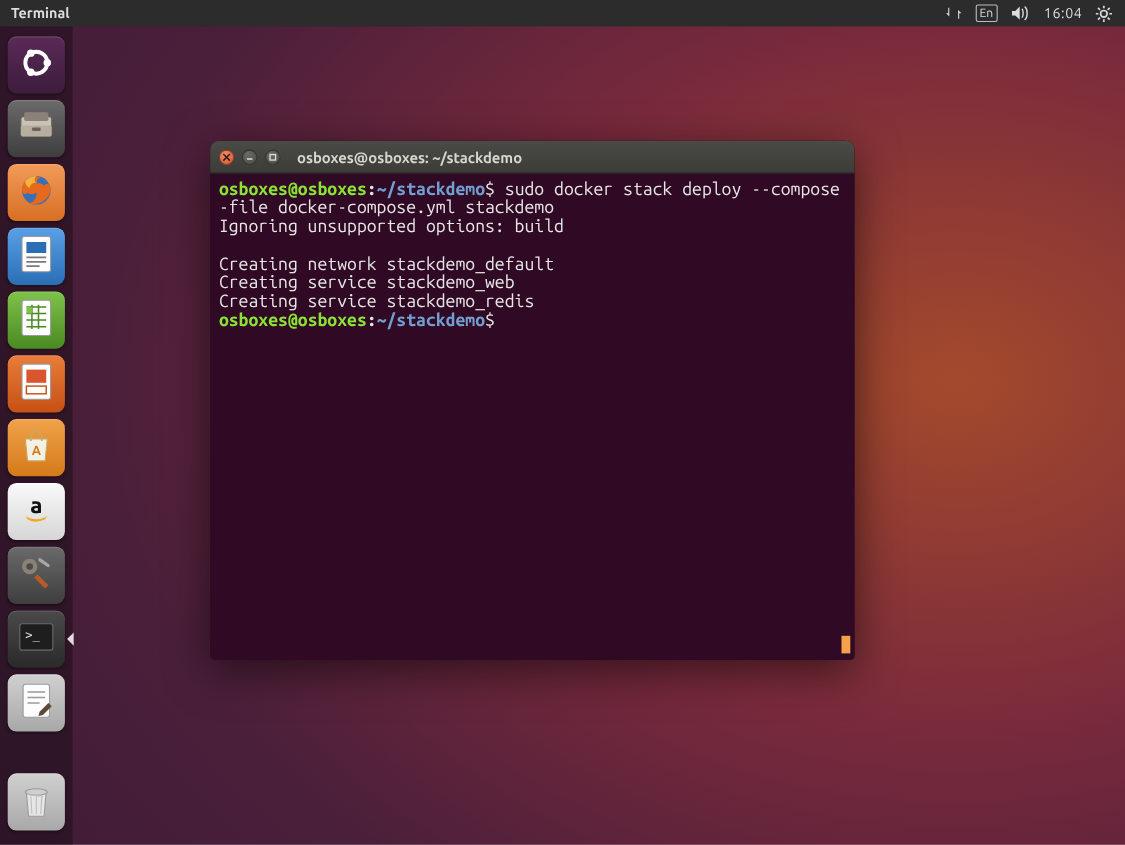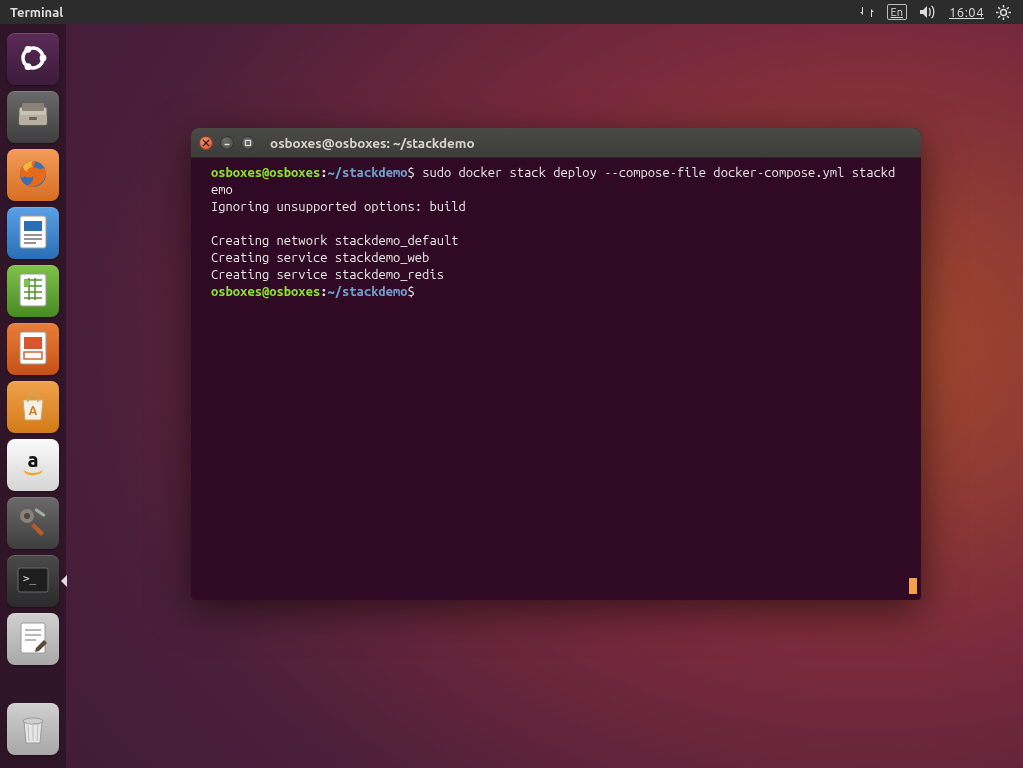--- a/index.html
+++ b/index.html
@@ -11,21 +11,21 @@
 
   
   .top-panel {
     position: absolute; top: 0; left: 0; right: 0; height: 24px;
     background: #2c2c2c;
     display: flex; align-items: center; color: #dedede; font-size: 13px;
     padding: 0 6px;
   }
   .top-panel .app-title { font-weight: 600; margin-left: 4px; }
   .top-panel .spacer { flex: 1; }
-  .indicator { display: inline-flex; align-items: center; margin: 0 6px; color: #dcdcdc; text-decoration: underline; }
+  .indicator { display: inline-flex; align-items: center; margin: 0 6px; color: #dcdcdc; }
   .indicator svg { display: block; }
   .ind-lang {
     border: 1px solid #bdbdbd; border-radius: 2px; padding: 0 3px;
     font-size: 11px; line-height: 14px; height: 16px;
   }
   .ind-time { font-size: 13px; letter-spacing: 0.5px; }
 
   
   .launcher {
     position: absolute; top: 24px; left: 0; width: 66px; bottom: 0;
@@ -54,21 +54,21 @@
   .bg-blue     { background: linear-gradient(#5aa0e6,#2a6fb5); }
   .bg-green    { background: linear-gradient(#7ec34a,#4a8a22); }
   .bg-redor    { background: linear-gradient(#e97d3a,#c65015); }
   .bg-software { background: linear-gradient(#f0a24a,#d47a1a); }
   .bg-white    { background: linear-gradient(#fafafa,#d6d6d6); }
   .bg-dgrey    { background: linear-gradient(#4a4a4a,#2a2a2a); }
   .bg-lgrey    { background: linear-gradient(#d0d0d0,#a8a8a8); }
 
   
   .terminal-window {
-    position: absolute; left: 191px; top: 128px; width: 730px; height: 472px;
+    position: absolute; left: 191px; top: 128px; width: 586px; height: 472px;
     border-radius: 8px 8px 4px 4px;
     box-shadow: 0 10px 40px rgba(0,0,0,0.55);
     overflow: hidden;
     background: #300a24;
   }
   .titlebar {
     height: 30px; background: linear-gradient(#4a4a46,#3c3c38);
     display: flex; align-items: center; padding: 0 8px;
     color: #d8d6cf; font-size: 13.5px; font-weight: 600;
     border-bottom: 1px solid #2a2a28;
@@ -76,23 +76,23 @@
   .win-btn {
     width: 14px; height: 14px; border-radius: 50%;
     margin-right: 7px; border: 1px solid rgba(0,0,0,0.4);
     display: flex; align-items: center; justify-content: center;
   }
   .win-close { background: radial-gradient(circle at 35% 30%, #f08d6c, #d9552e); }
   .win-min, .win-max { background: radial-gradient(circle at 35% 30%, #6a6a66, #4a4a46); }
   .win-title { margin-left: 8px; }
 
   .terminal-body {
-    padding: 6px 20px;
+    padding: 6px 8px;
     font-family: "Ubuntu Mono","DejaVu Sans Mono",monospace;
-    font-size: 13px; line-height: 17px;
+    font-size: 16px; line-height: 17px;
     color: #e6e6e6;
     white-space: pre-wrap; word-break: break-all;
     height: calc(100% - 30px);
     position: relative;
   }
   .p-user { color: #8ae234; font-weight: 600; }
   .p-host { color: #8ae234; font-weight: 600; }
   .p-at   { color: #8ae234; font-weight: 600; }
   .p-colon{ color: #e6e6e6; font-weight: 600; }
   .p-path { color: #729fcf; font-weight: 600; }

